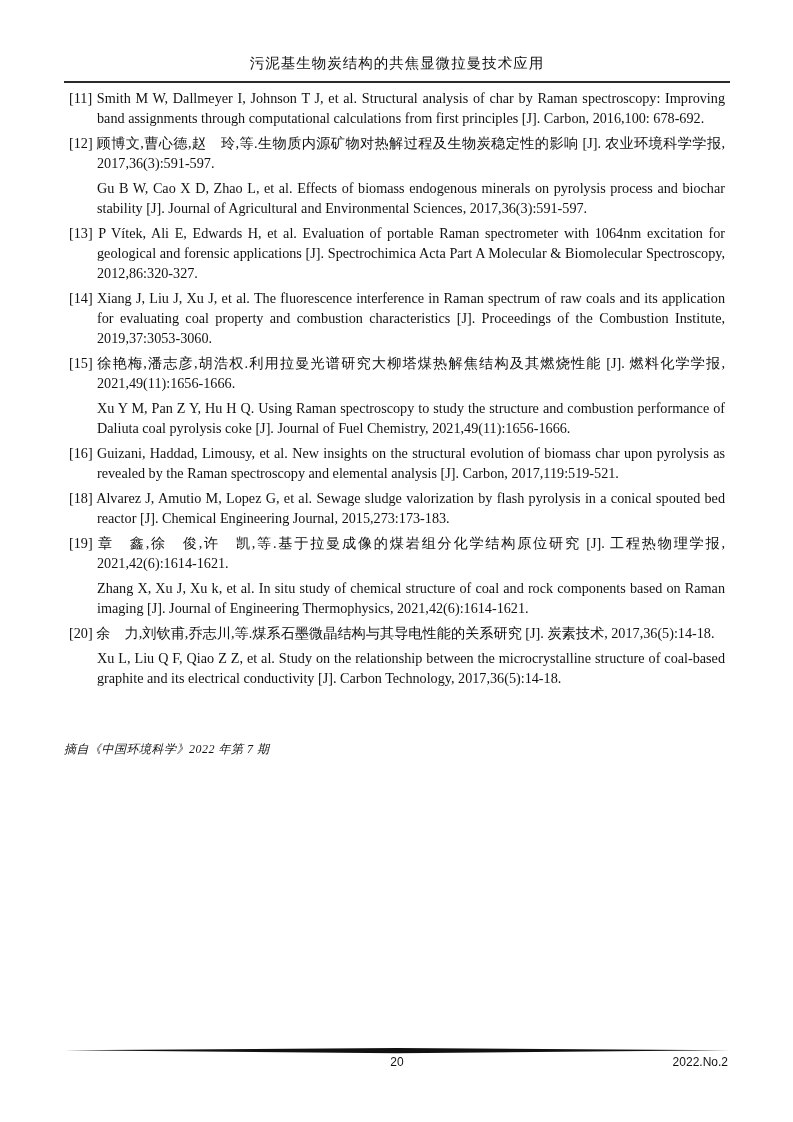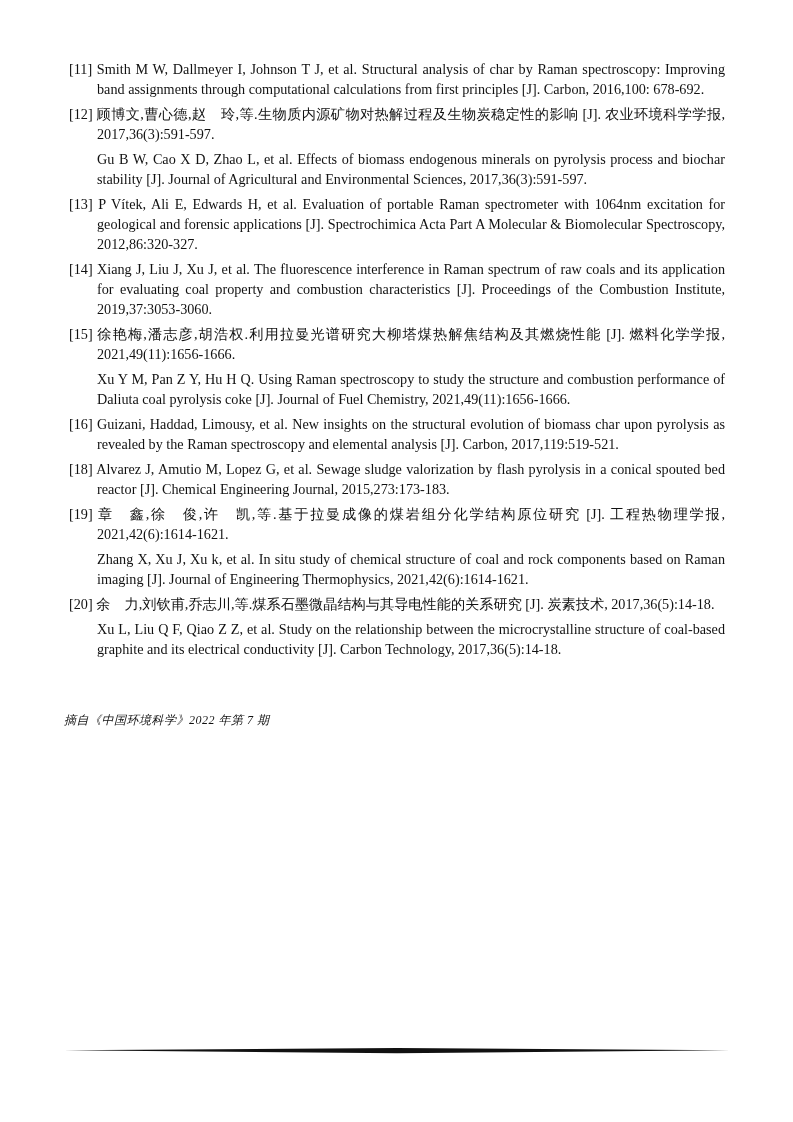--- a/index.html
+++ b/index.html
@@ -58,20 +58,21 @@
   .footer-row { position: relative; margin-top: 1px; height: 16px; }
   .footer-pagenum { text-align: center; }
   .footer-issue { position: absolute; right: 2px; top: 0; }
 </style>
 </head>
 <body>
 
 <div class="page">
   <div class="content">
 
+    <div class="header-title">污泥基生物炭结构的共焦显微拉曼技术应用</div>
 
     <div class="refs" id="refs">
   <div class="ref">
     <p class="ref-main"><span class="ref-num">[11] </span><span class="ref-body">Smith M W, Dallmeyer I, Johnson T J, et al. Structural analysis of char by Raman spectroscopy: Improving band assignments through computational calculations from first principles [J]. Carbon, 2016,100: 678-692.</span></p>
   </div>
 
   <div class="ref">
     <p class="ref-main"><span class="ref-num">[12] </span><span class="ref-body">顾博文,曹心德,赵　玲,等.生物质内源矿物对热解过程及生物炭稳定性的影响  [J].  农业环境科学学报, 2017,36(3):591-597.</span></p>
   <p class="ref-trans">Gu B W, Cao X D, Zhao L, et al. Effects of biomass endogenous minerals on pyrolysis process and biochar stability [J]. Journal of Agricultural and Environmental Sciences, 2017,36(3):591-597.</p>
         </div>
@@ -109,14 +110,18 @@
         </div>
 </div>
 
     <div class="source-note">摘自《中国环境科学》2022 年第 7 期</div>
   </div>
 
   <div class="footer">
     <svg class="footer-rule" viewBox="0 0 666 6" preserveAspectRatio="none" aria-hidden="true">
       <polygon points="0,2.2 333,0 666,2.2 333,5.2" fill="#111111"></polygon>
     </svg>
+    <div class="footer-row">
+      <div class="footer-pagenum">20</div>
+      <div class="footer-issue">2022.No.2</div>
+    </div>
   </div>
 </div>
 
 </body></html>

